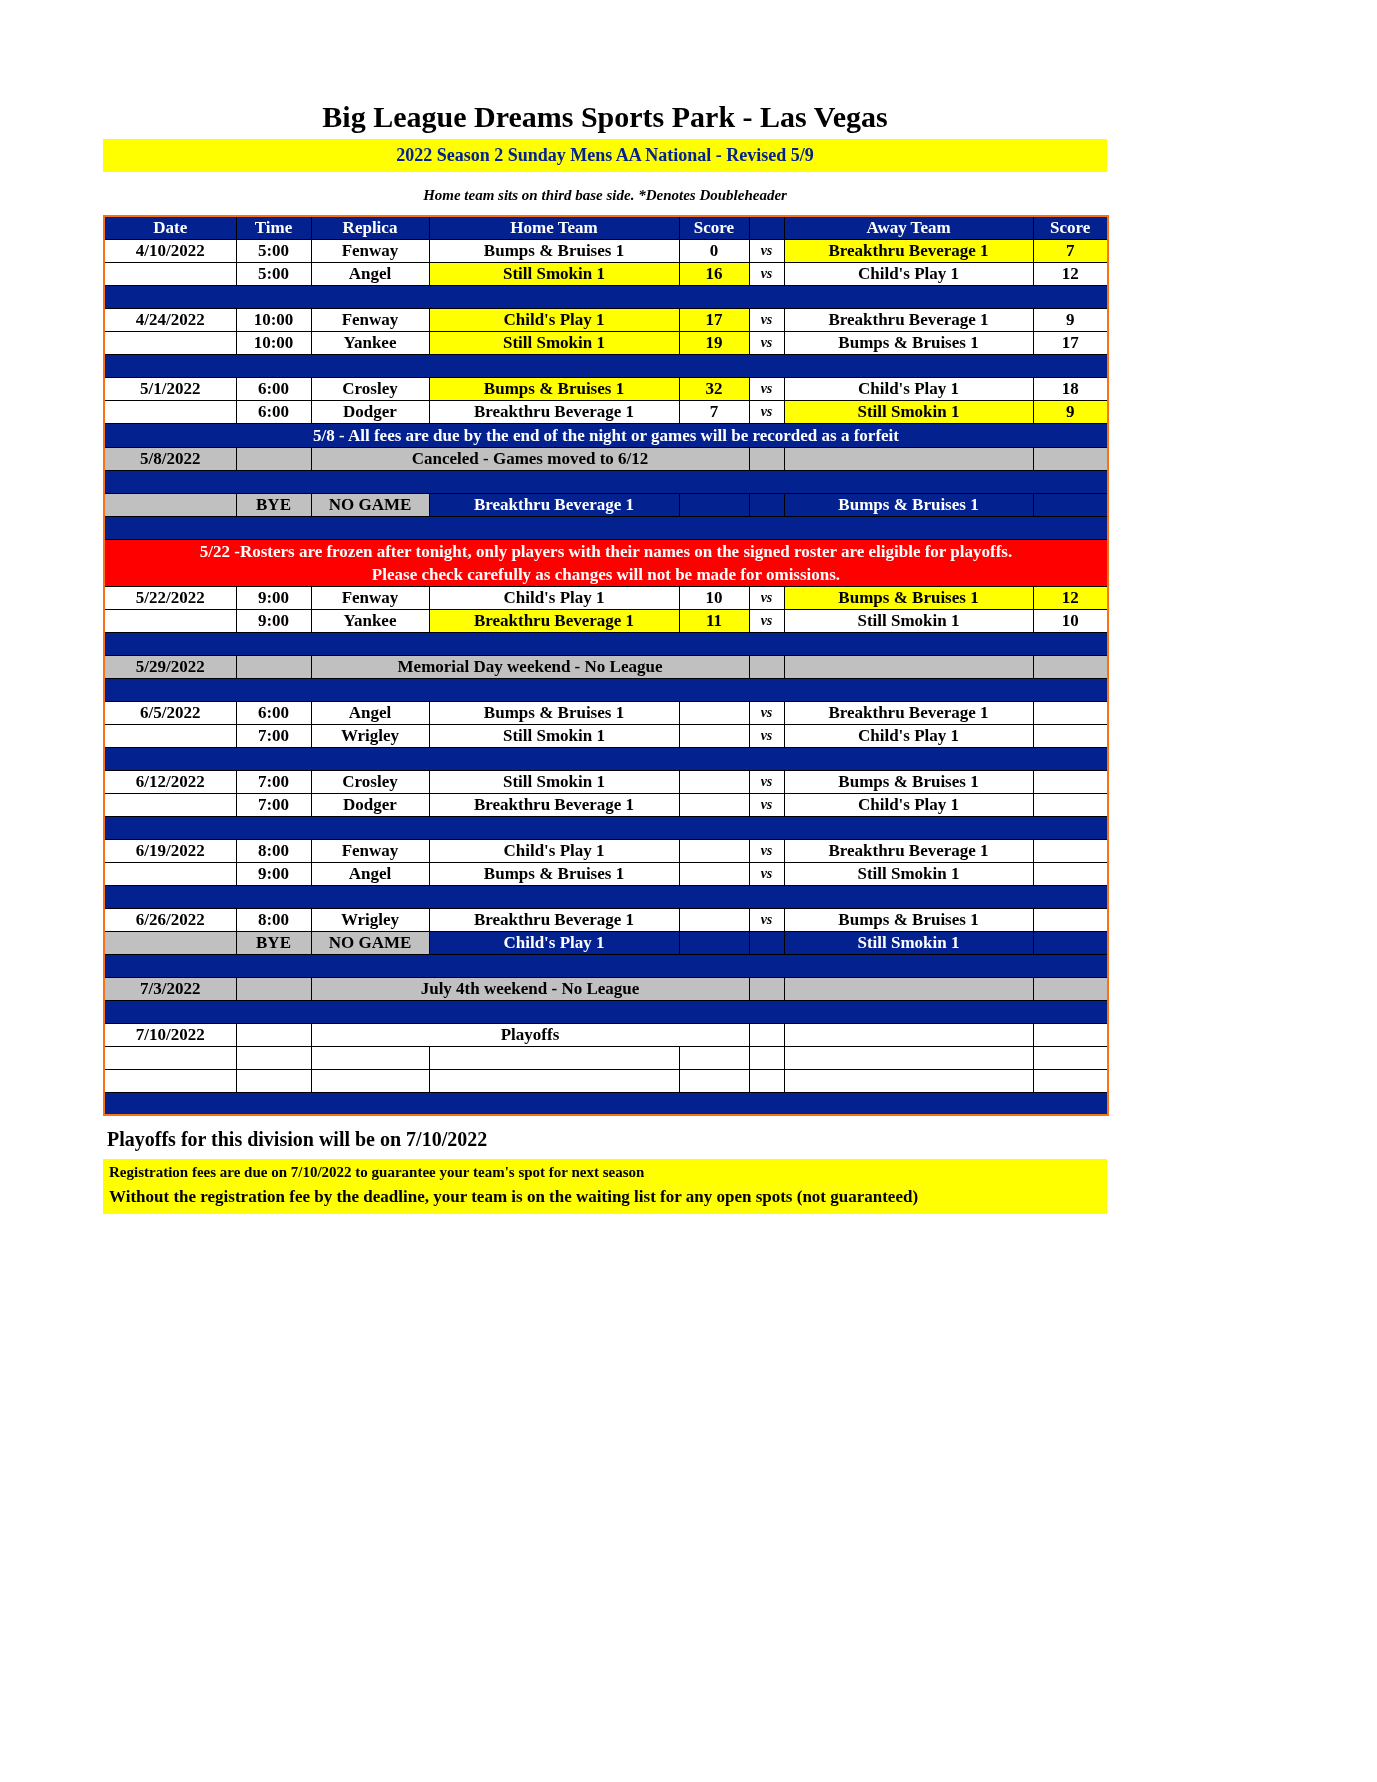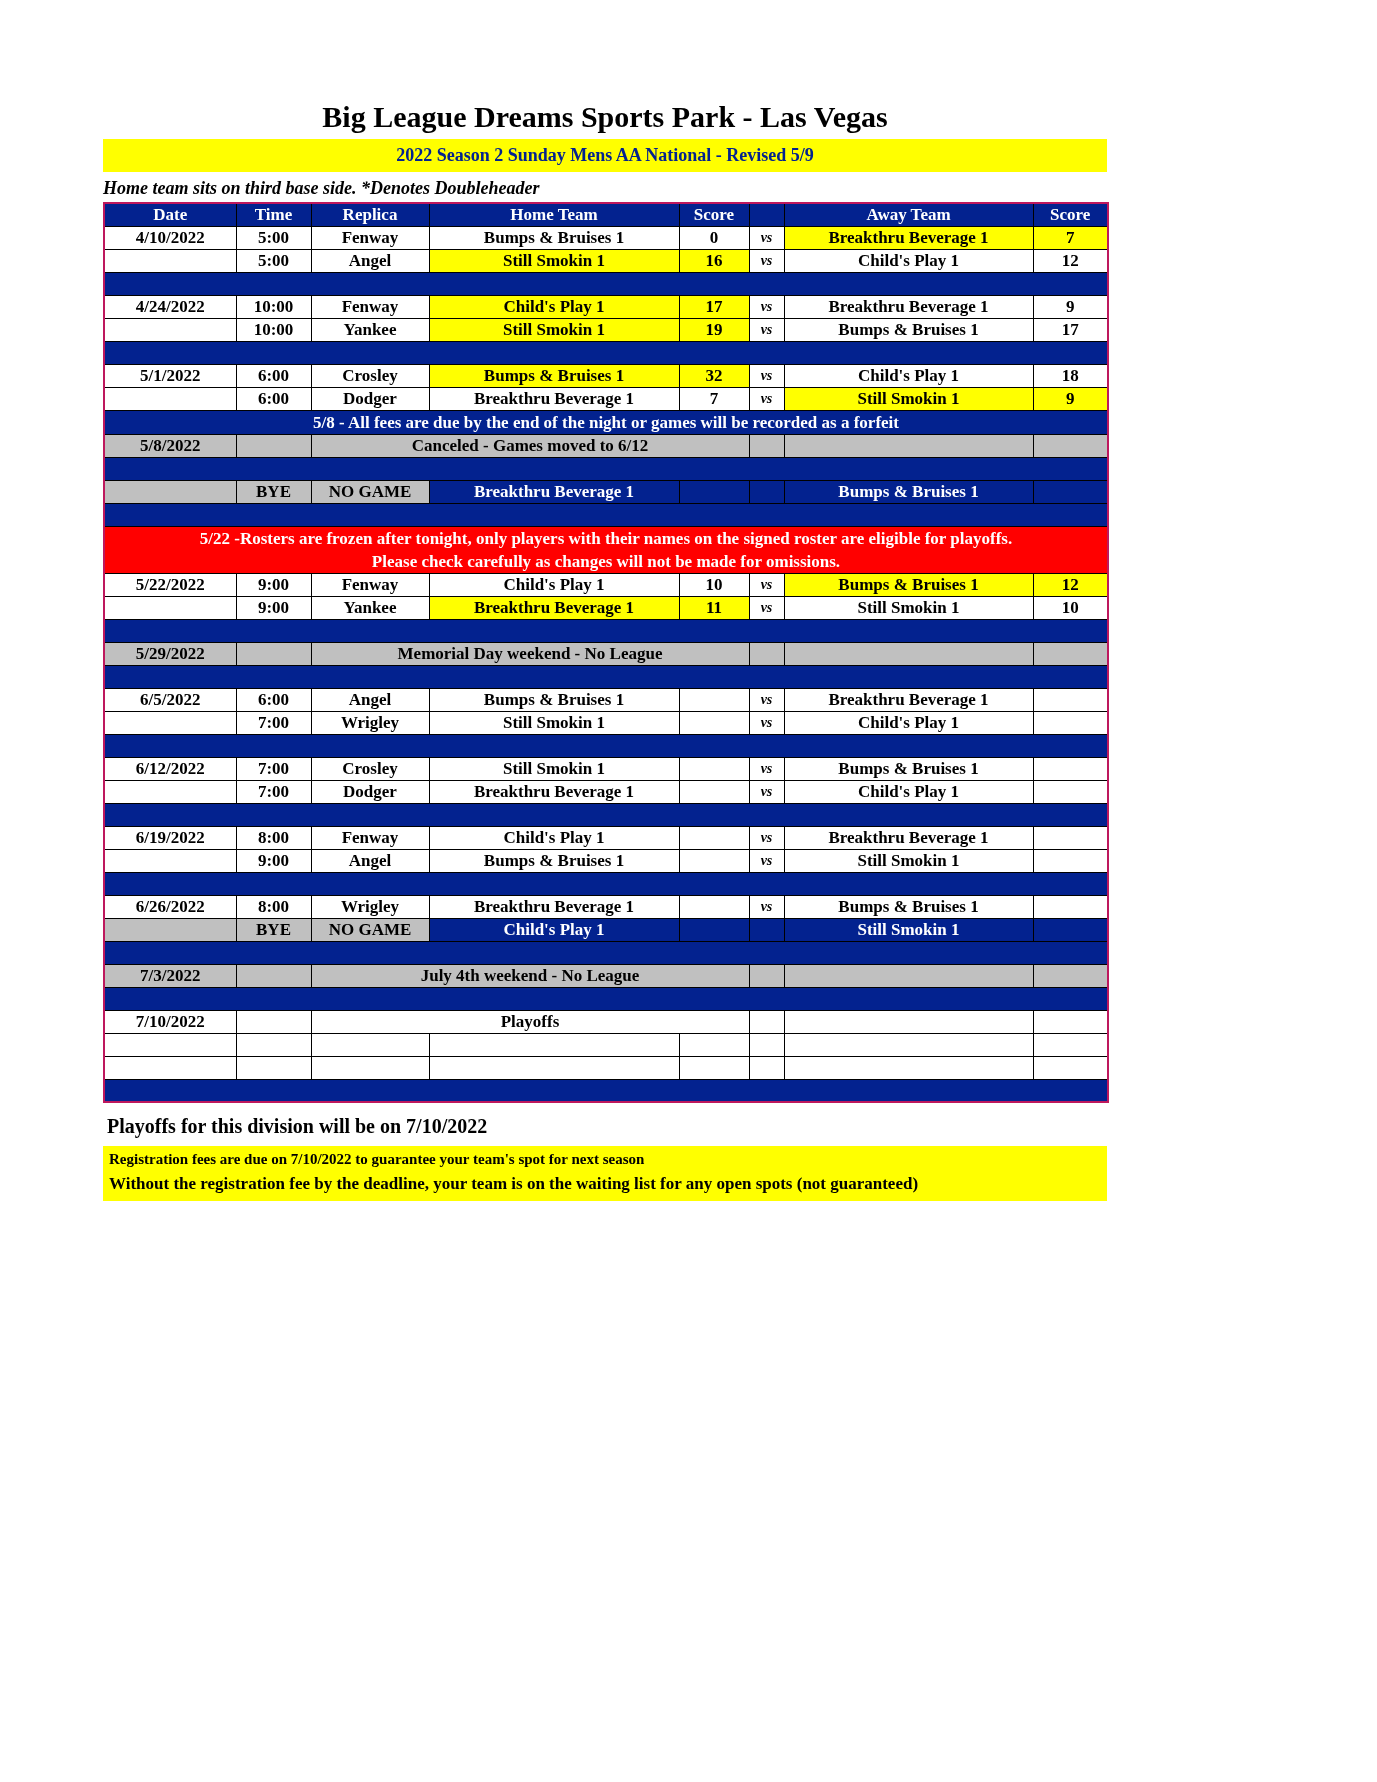--- a/index.html
+++ b/index.html
@@ -10,23 +10,23 @@
   }
   *{box-sizing:border-box;}
   body{
     width:1377px;height:1782px;margin:0;background:#ffffff;color:#000;
     font-family:"Liberation Serif", serif;
   }
   .content{width:1004px;margin-left:103px;}
   .title{padding-top:100px;font-size:30px;font-weight:700;text-align:center;}
   .banner{margin-top:5px;background:var(--yellow);color:var(--navy);
     font-size:18px;font-weight:700;text-align:center;height:33px;line-height:33px;}
-  .note{margin-top:4px;font-size:18px;font-weight:700;font-style:italic;text-align:left;height:24px;line-height:24px;}
-
-  table.schedule{border-collapse:collapse;table-layout:fixed;width:1004px;border:2px solid #be185d;margin-top:2px;}
+  .note{margin-top:11px;font-size:15px;font-weight:700;font-style:italic;text-align:center;height:24px;line-height:24px;}
+
+  table.schedule{border-collapse:collapse;table-layout:fixed;width:1004px;border:2px solid #f97316;margin-top:8px;}
   .schedule th,.schedule td{
     border:1px solid #000;height:23px;padding:0 2px;
     font-size:17px;font-weight:700;text-align:center;overflow:hidden;white-space:nowrap;
   }
   .schedule th{background:var(--navy);color:#fff;}
   td.sep{background:var(--navy);}
   td.notice{color:#fff;}
   td.notice div{line-height:23px;}
   td.notice.navy{background:var(--navy);}
   td.notice.red{background:var(--red);}

